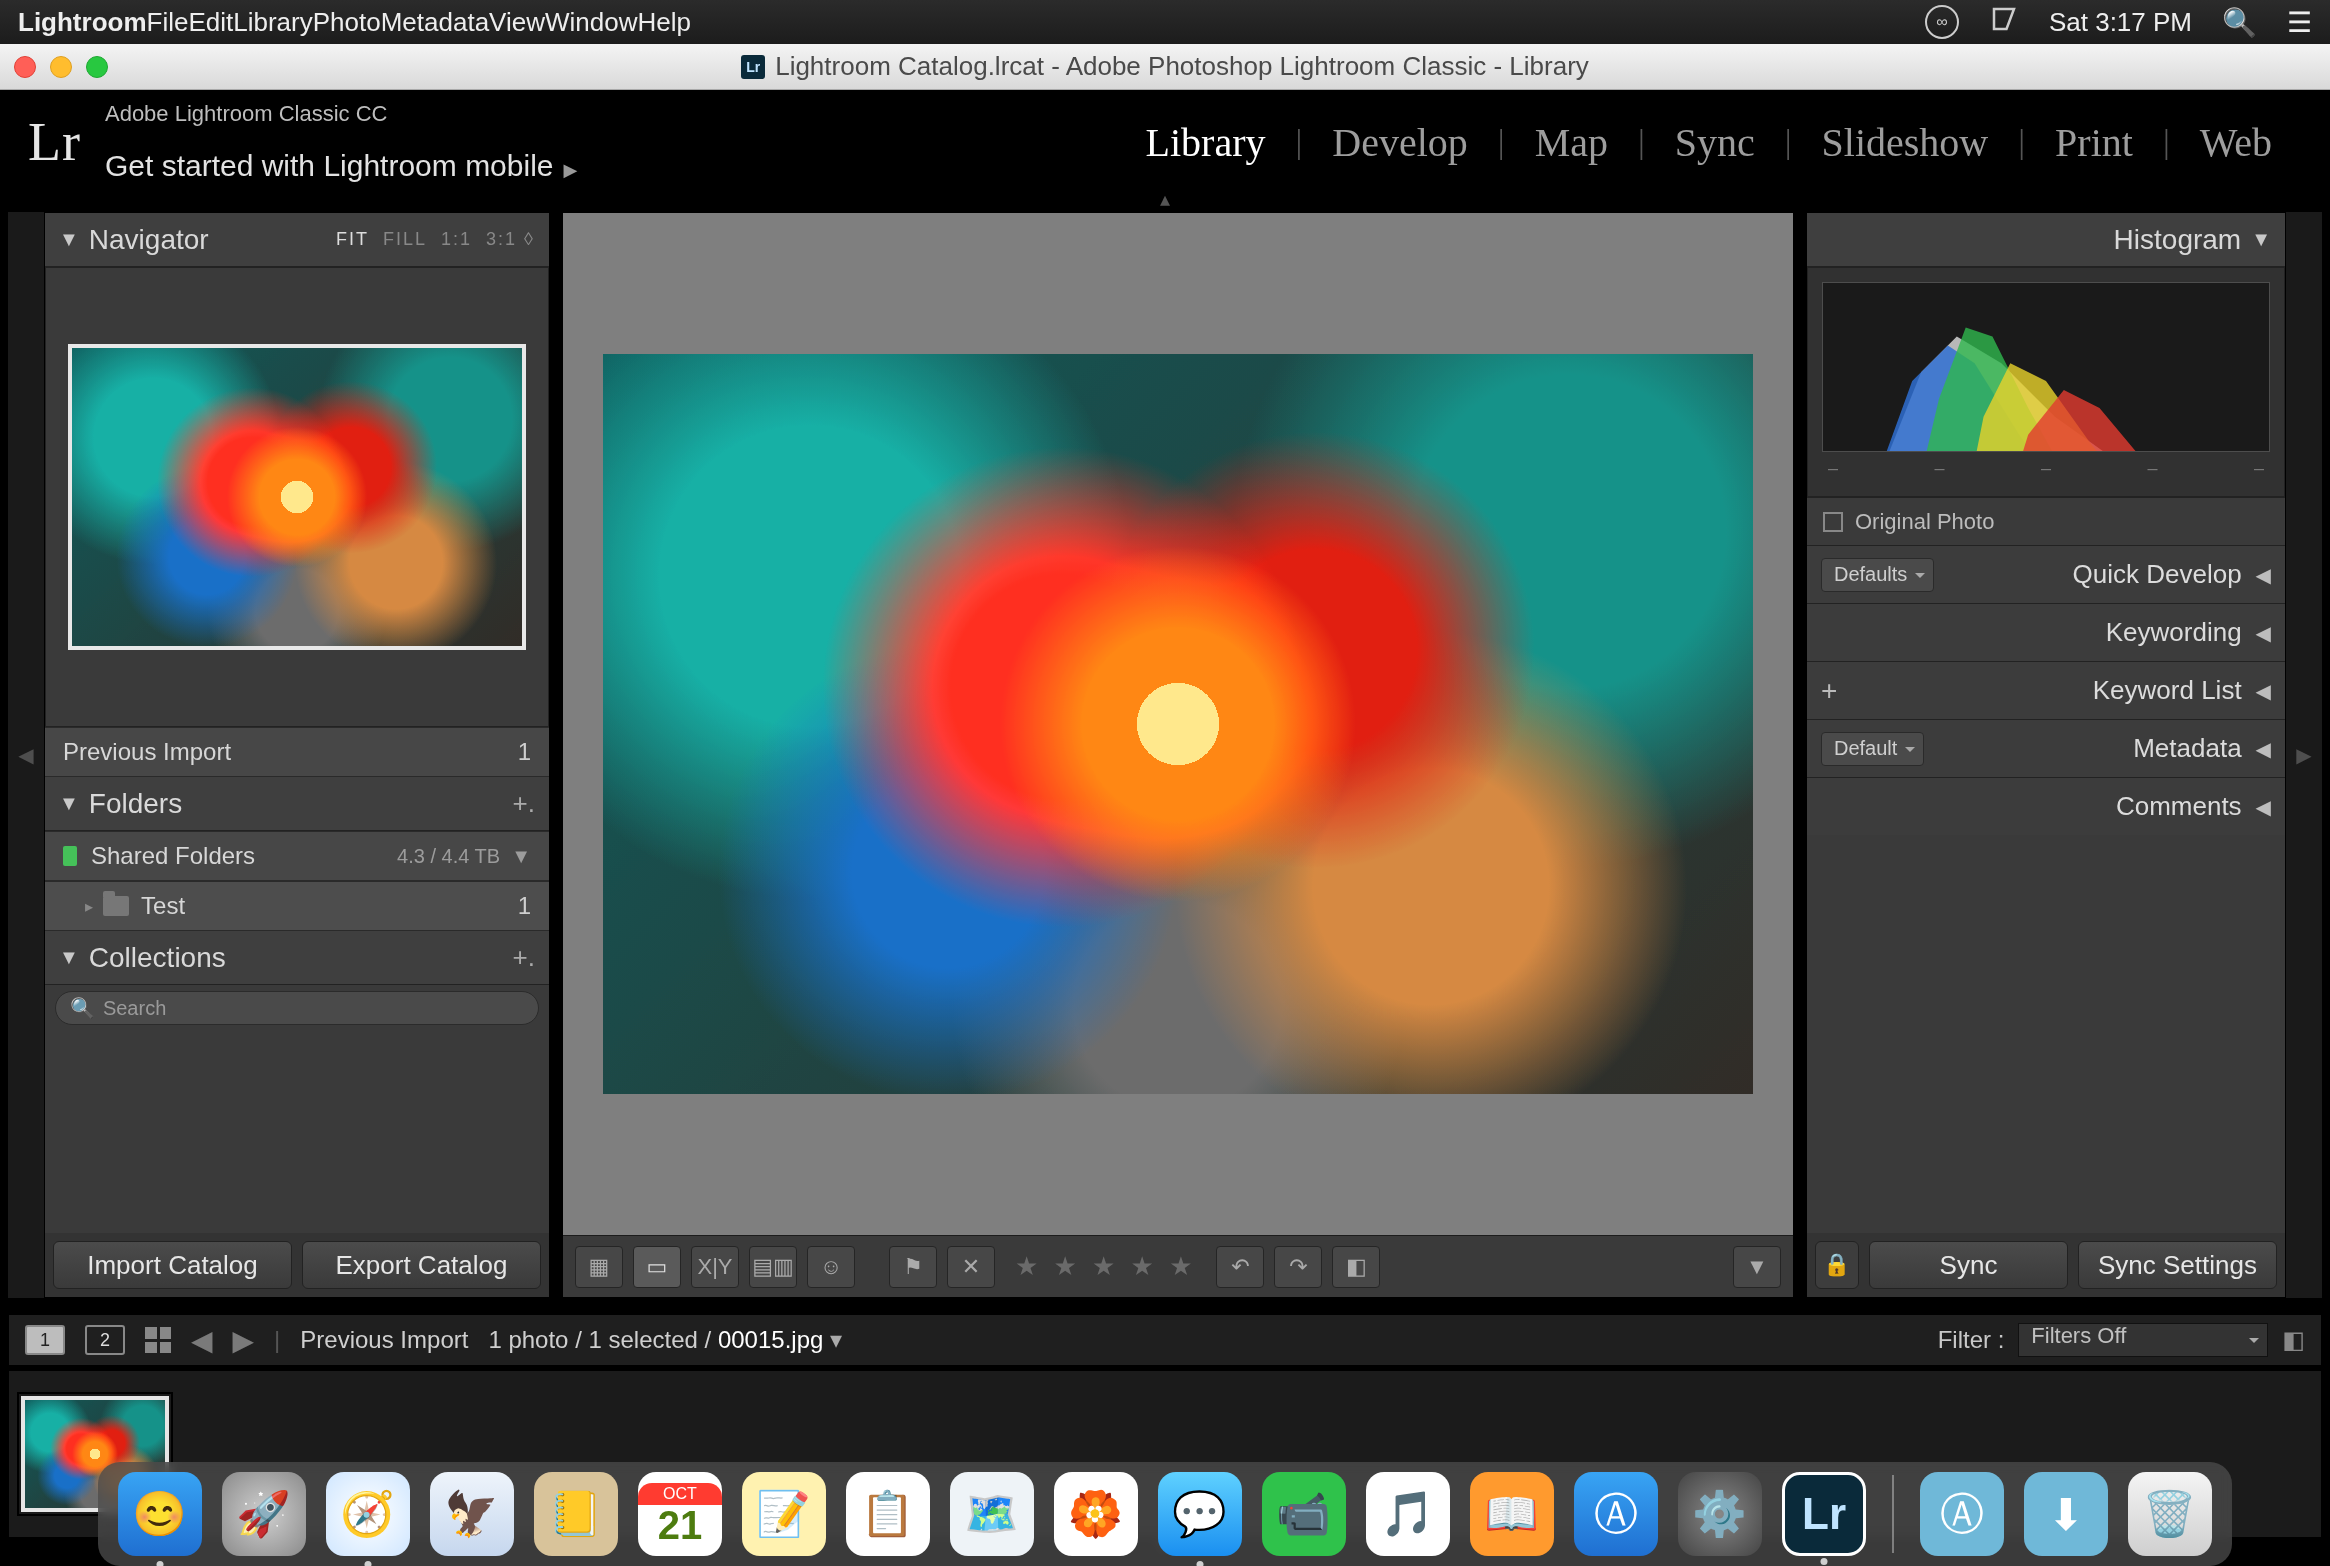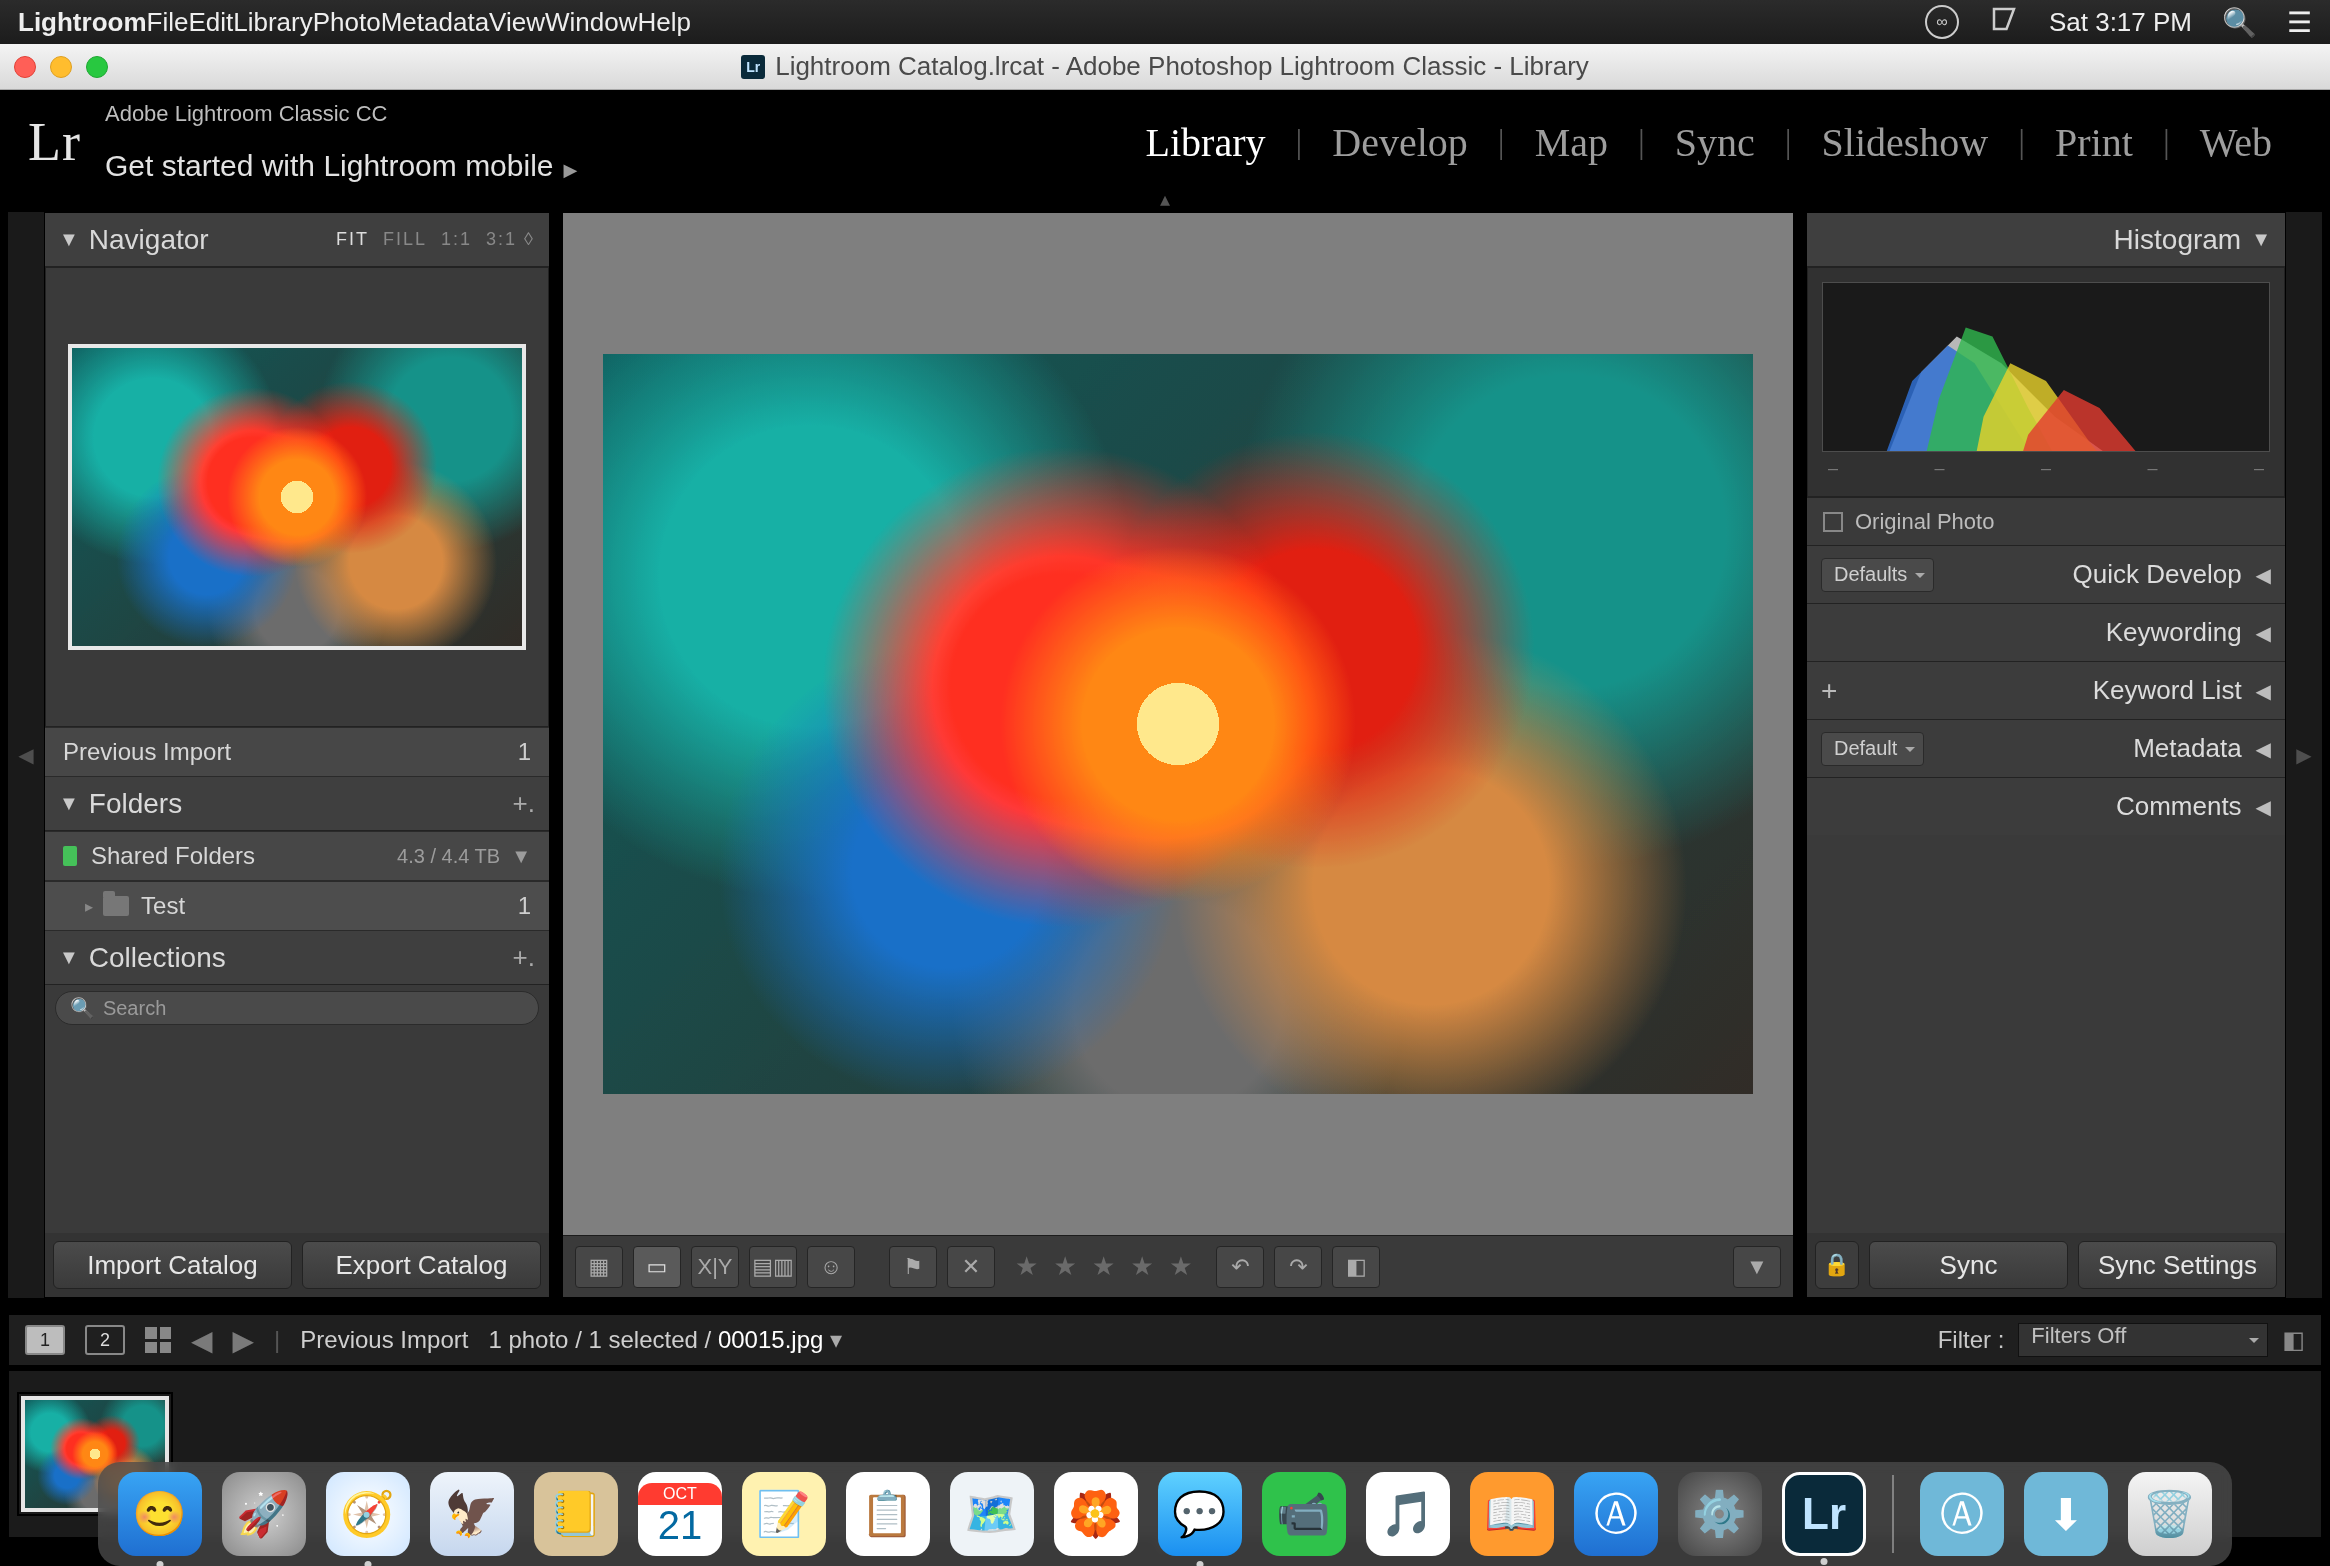--- a/index.html
+++ b/index.html
@@ -392,21 +392,21 @@
 <div class="desktop-sliver"></div>
 <div class="dock-wrap">
   <div class="dock">
     <div class="dicon" style="background:linear-gradient(#38a4f4,#1f6fd1);">😊<span class="ddot"></span></div>
     <div class="dicon" style="background:radial-gradient(circle,#d0d0d0,#8a8a8a);">🚀</div>
     <div class="dicon" style="background:radial-gradient(circle,#fff,#cfe6ff);">🧭<span class="ddot"></span></div>
     <div class="dicon" style="background:linear-gradient(#eef4fb,#c6d7ee);color:#3a6;">🦅</div>
     <div class="dicon" style="background:#d8c39a;color:#6b4;">📒</div>
     <div class="dicon" style="background:#fff;color:#e33;flex-direction:column;font-size:20px;line-height:1;">
         <span style="background:#ff3b30;color:#fff;width:100%;text-align:center;border-radius:14px 14px 0 0;font-size:16px;padding:3px 0;">OCT</span>
-        <span style="color:#0369a1;font-size:40px;font-weight:400;">21</span>
+        <span style="color:#4d7c0f;font-size:40px;font-weight:700;">21</span>
       </div>
     <div class="dicon" style="background:#fff2b0;color:#b89b2b;">📝</div>
     <div class="dicon" style="background:#fff;color:#888;">📋</div>
     <div class="dicon" style="background:#eef3f7;color:#2a84d6;">🗺️</div>
     <div class="dicon" style="background:#fff;">🏵️</div>
     <div class="dicon" style="background:linear-gradient(#5fd1ff,#1a8ff0);">💬<span class="ddot"></span></div>
     <div class="dicon" style="background:#2fc24b;">📹</div>
     <div class="dicon" style="background:#fff;">🎵</div>
     <div class="dicon" style="background:#ff9a2e;">📖</div>
     <div class="dicon" style="background:linear-gradient(#38a4f4,#1f6fd1);">Ⓐ</div>

